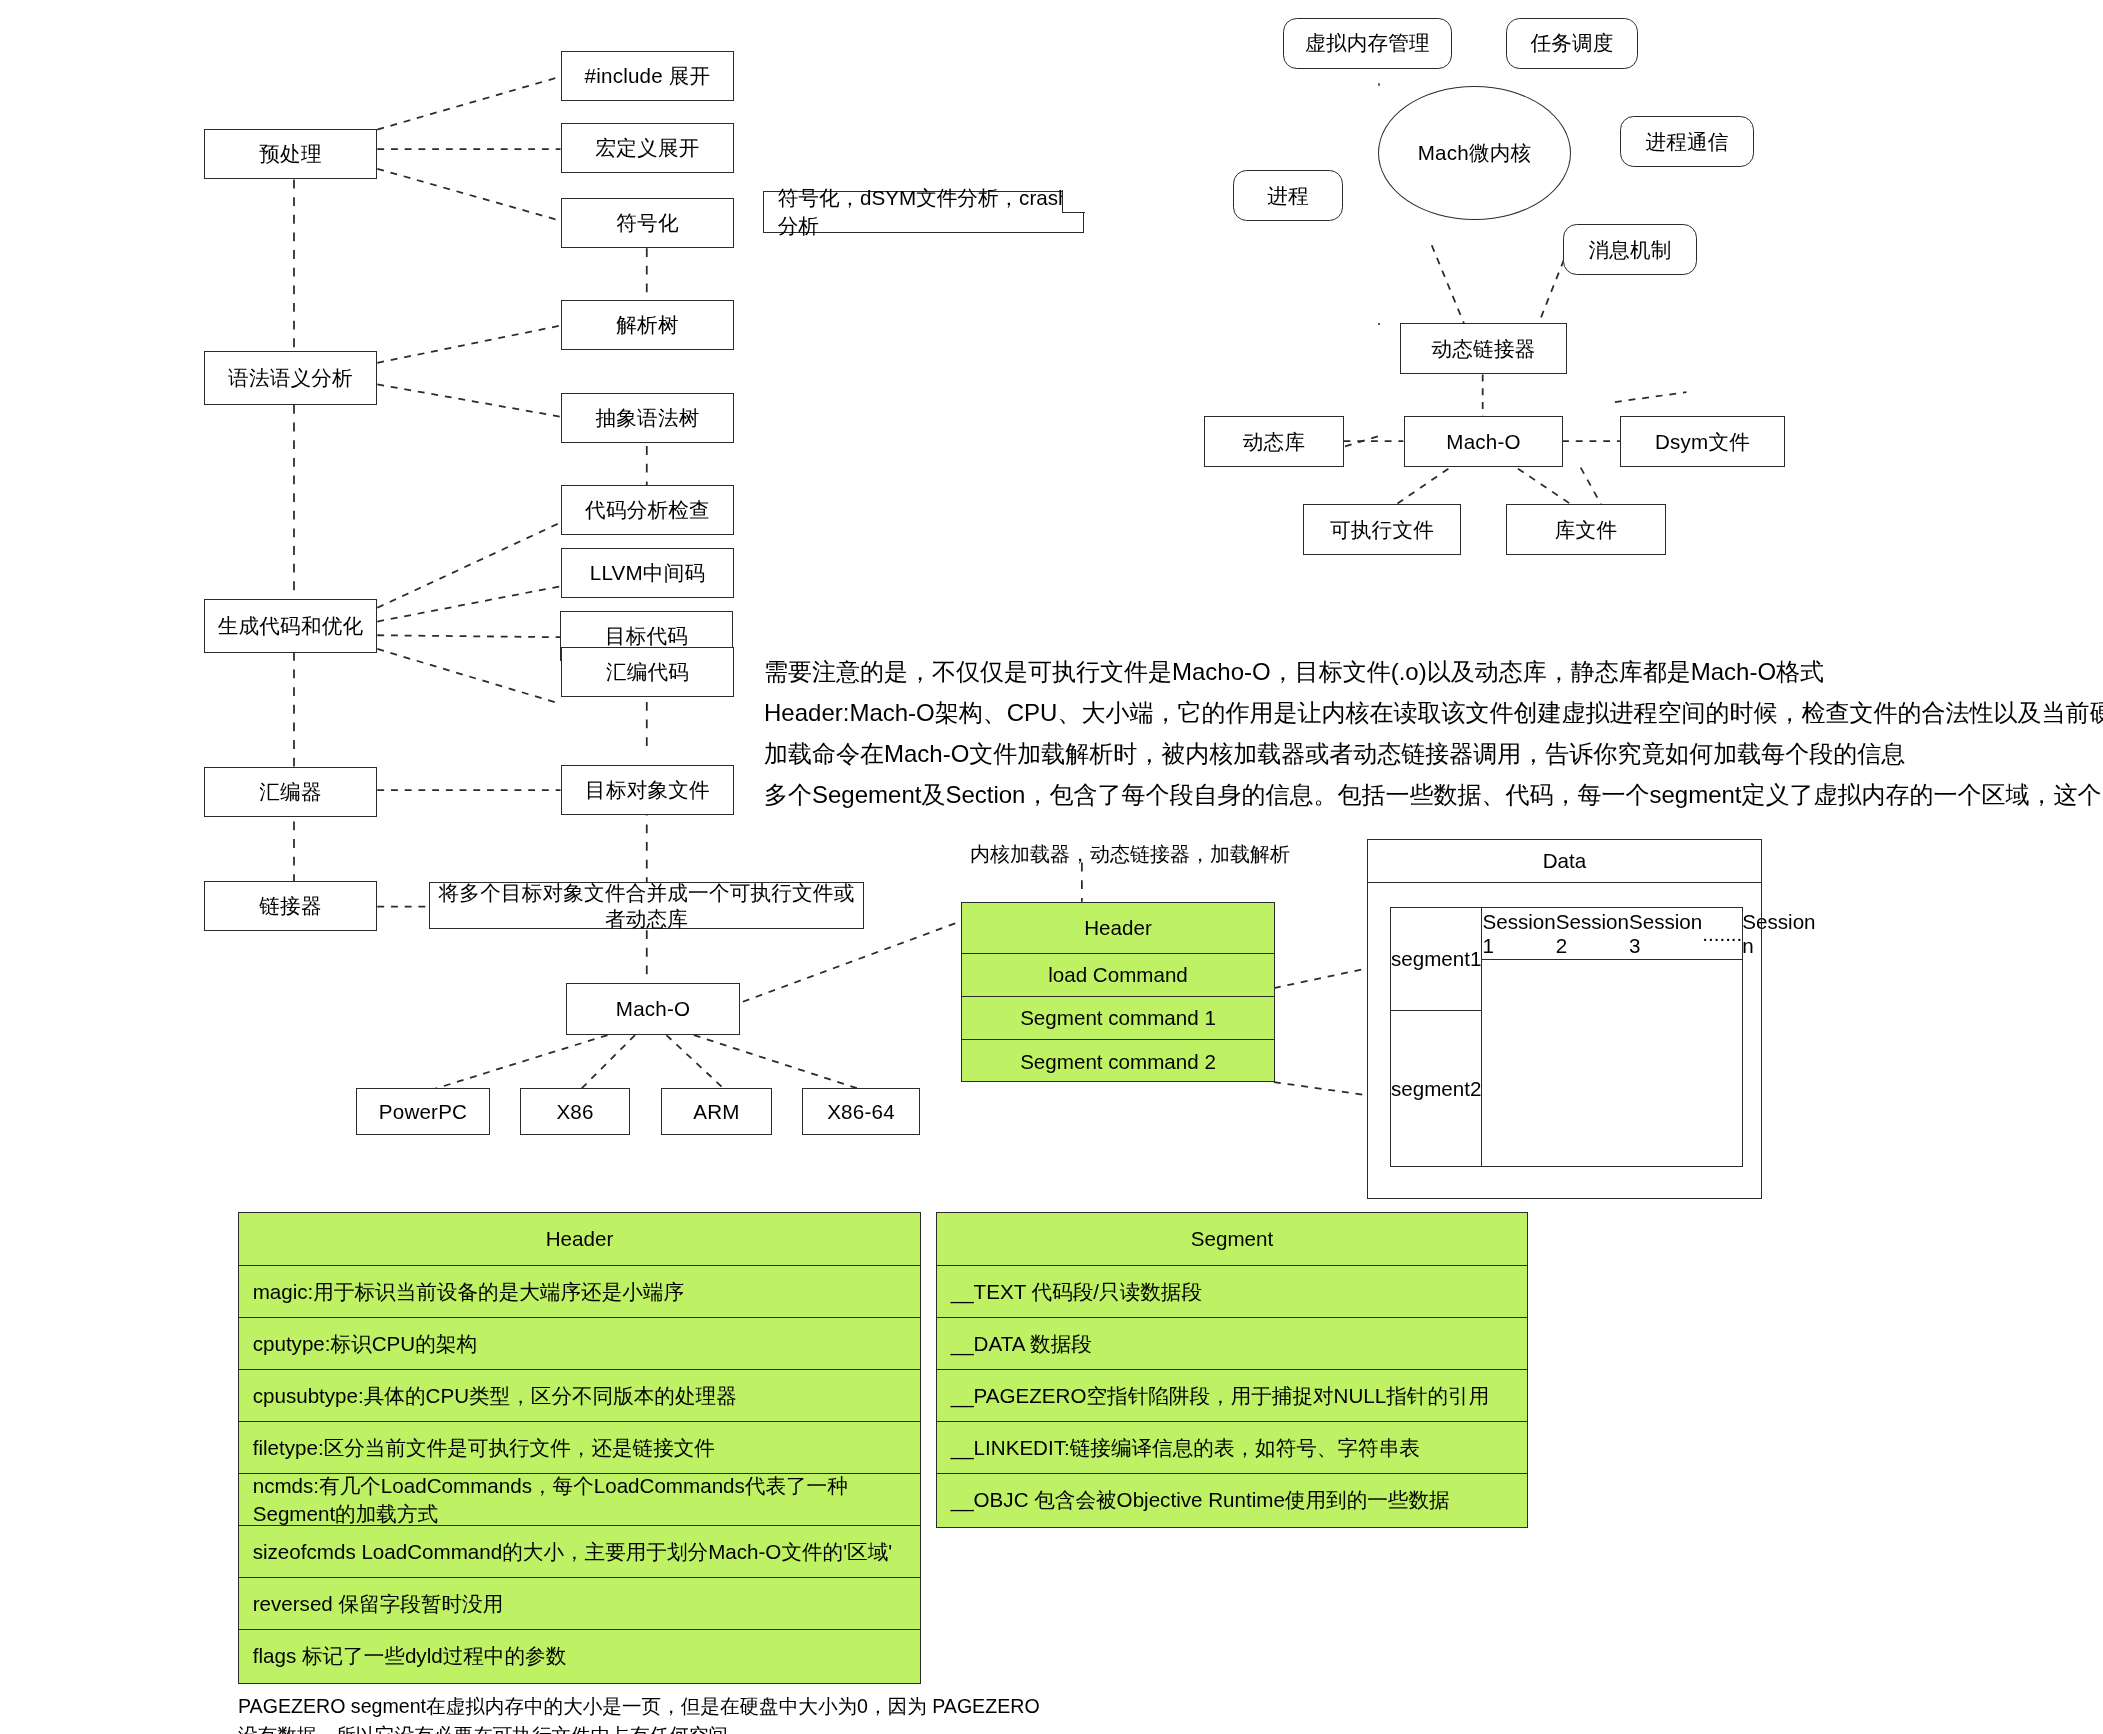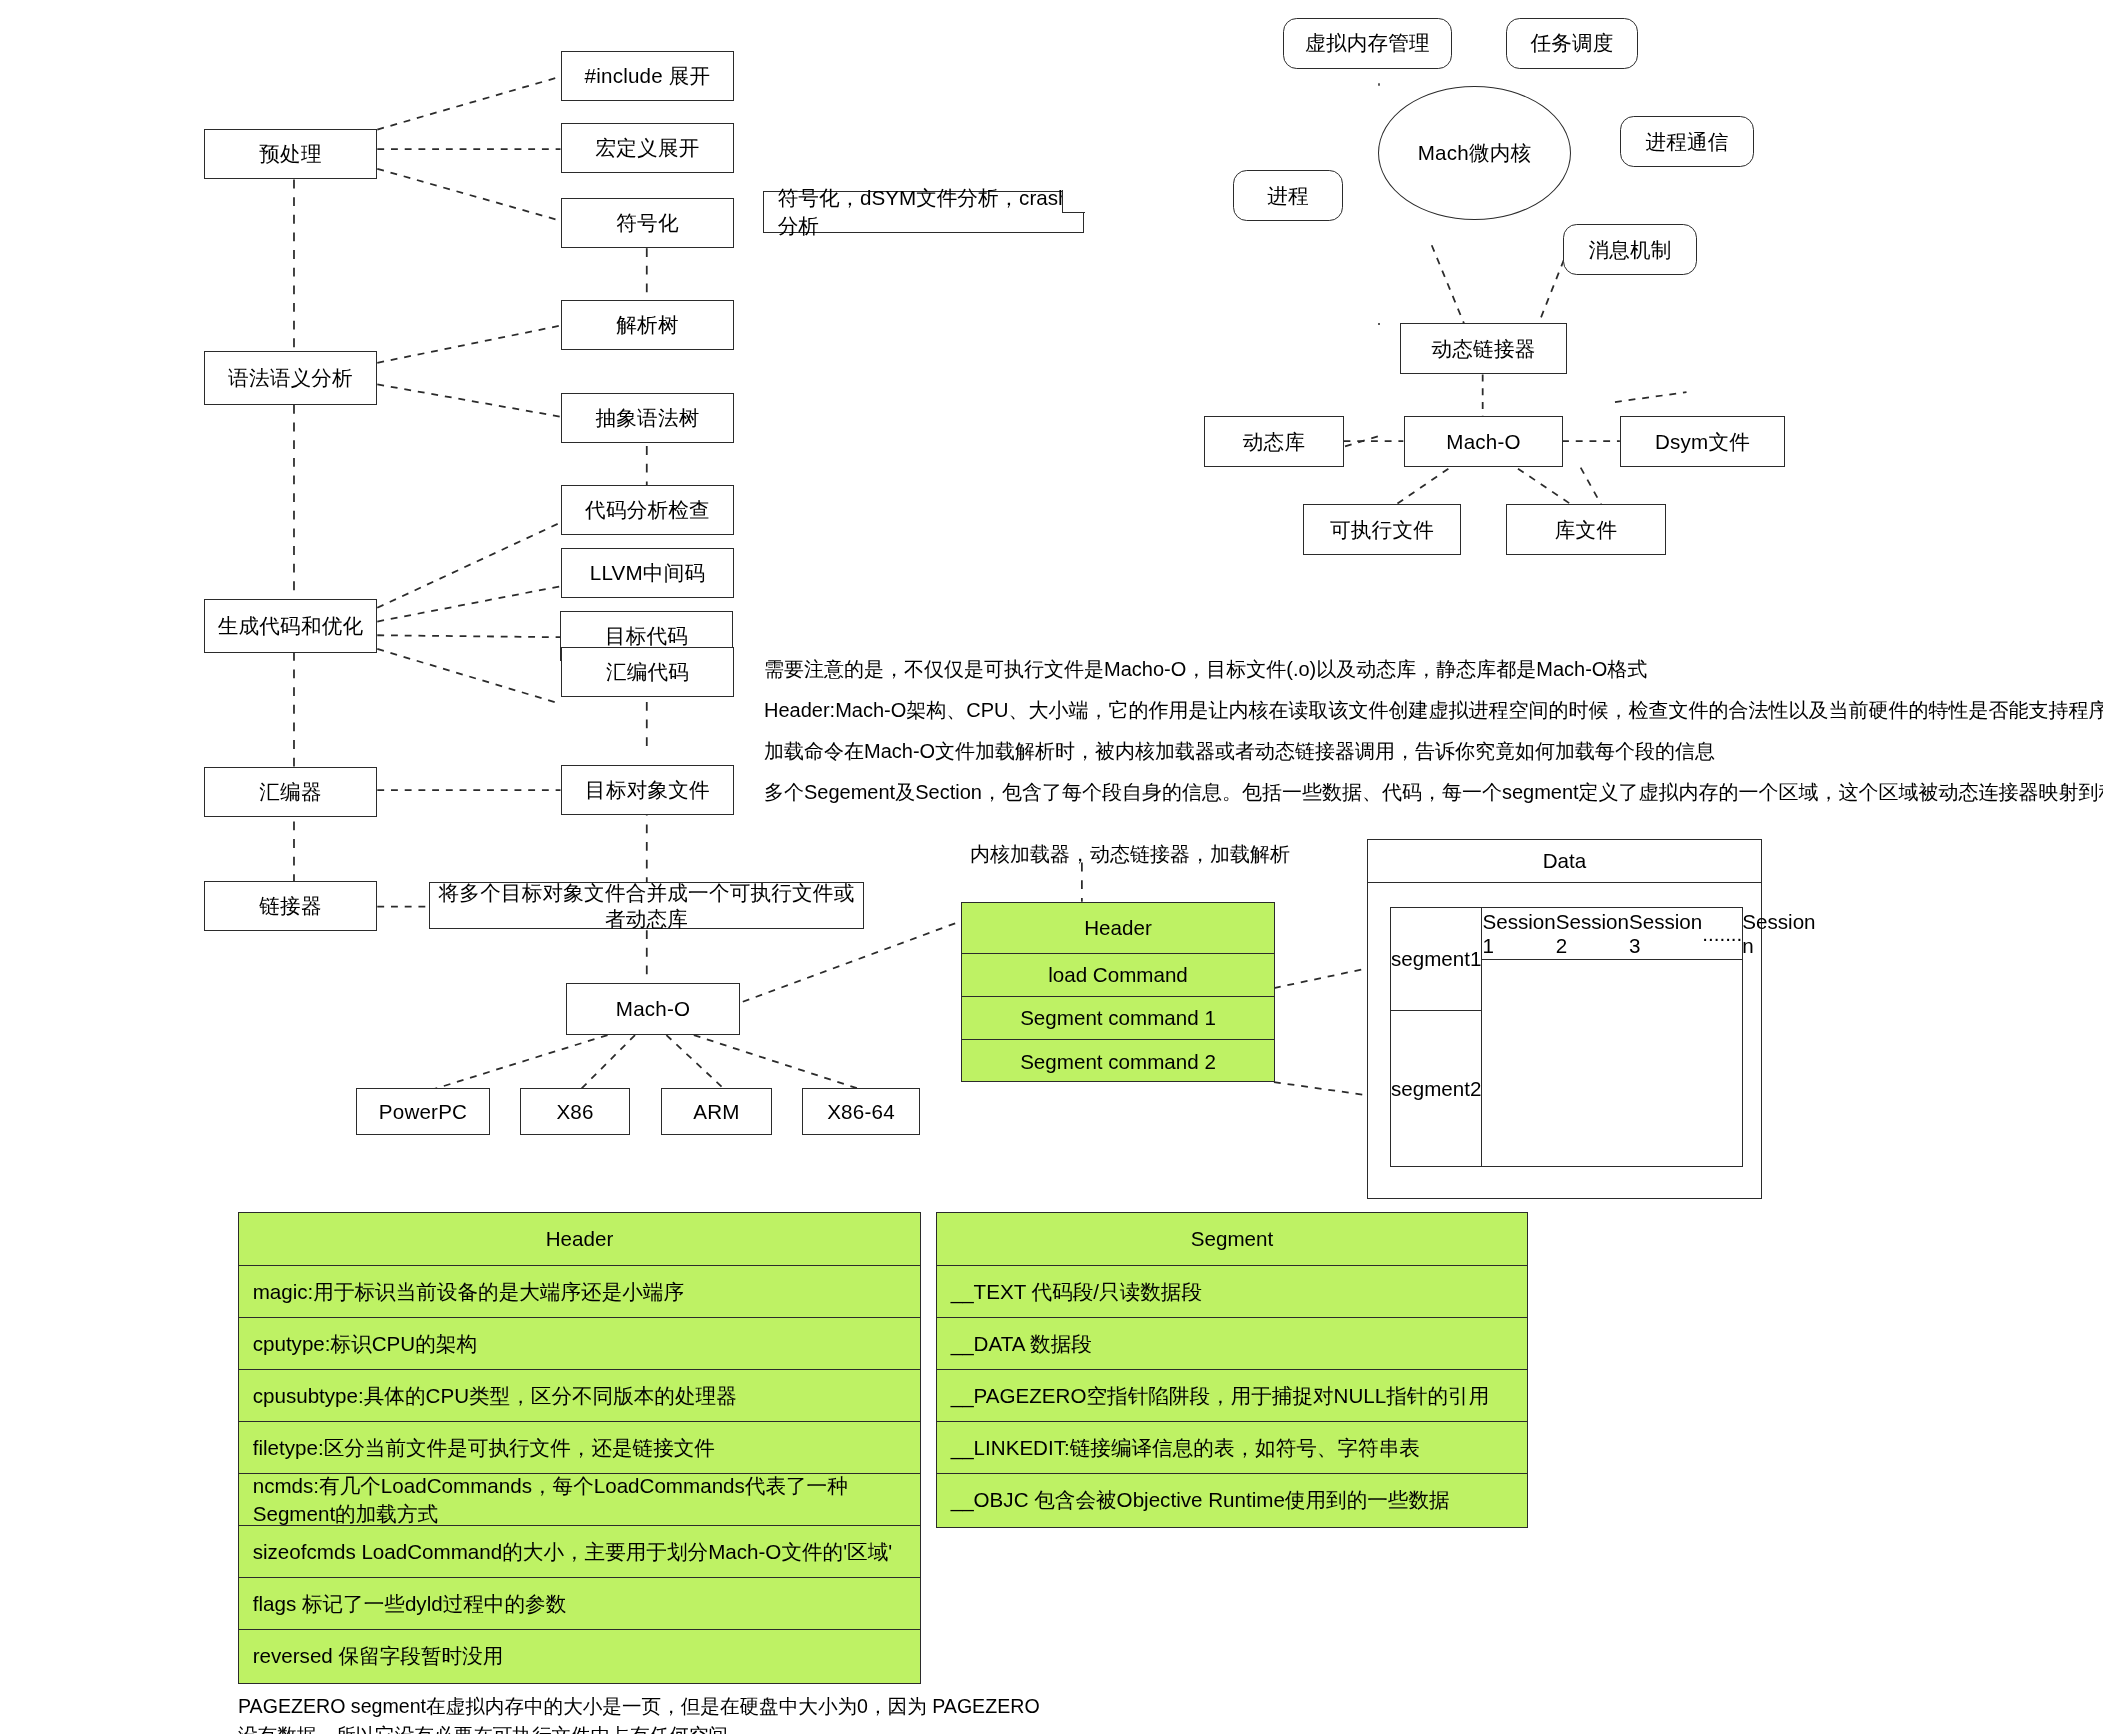--- a/index.html
+++ b/index.html
@@ -54,21 +54,21 @@
     right:-1.6px;
     top:-1.6px;
     width:21.6px;height:21.6px;
     background:#ffffff;
     border-left:1.6px solid #2b2b2b;
     border-bottom:1.6px solid #2b2b2b;
     transform:none;
   }
   .para{
     position:absolute;
-    font-size:20px;
+    font-size:24px;
     line-height:1.35;
     white-space:nowrap;
     z-index:3;
   }
   .plainlabel{
     position:absolute;
     font-size:20px;
     line-height:1.4;
     z-index:3;
   }
@@ -396,24 +396,24 @@
     <div class="row left" style="height:52px;">
       <span>filetype:区分当前文件是可执行文件，还是链接文件</span>
     </div>
     <div class="row left" style="height:52px;">
       <span>ncmds:有几个LoadCommands，每个LoadCommands代表了一种Segment的加载方式</span>
     </div>
     <div class="row left" style="height:52px;">
       <span>sizeofcmds LoadCommand的大小，主要用于划分Mach-O文件的'区域'</span>
     </div>
     <div class="row left" style="height:52px;">
+      <span>reversed 保留字段暂时没用</span>
+    </div>
+    <div class="row left" style="height:52px;">
       <span> flags 标记了一些dyld过程中的参数</span>
-    </div>
-    <div class="row left" style="height:52px;">
-      <span>reversed 保留字段暂时没用</span>
     </div>
   </div>
 
   <div class="tbl" style="left: 936px; top: 1212px; width: 592px; height: 316px;">
     <div class="row center" style="height:53px;">
       <span>Segment</span>
     </div>
     <div class="row left" style="height:52px;">
       <span>__TEXT 代码段/只读数据段</span>
     </div>

